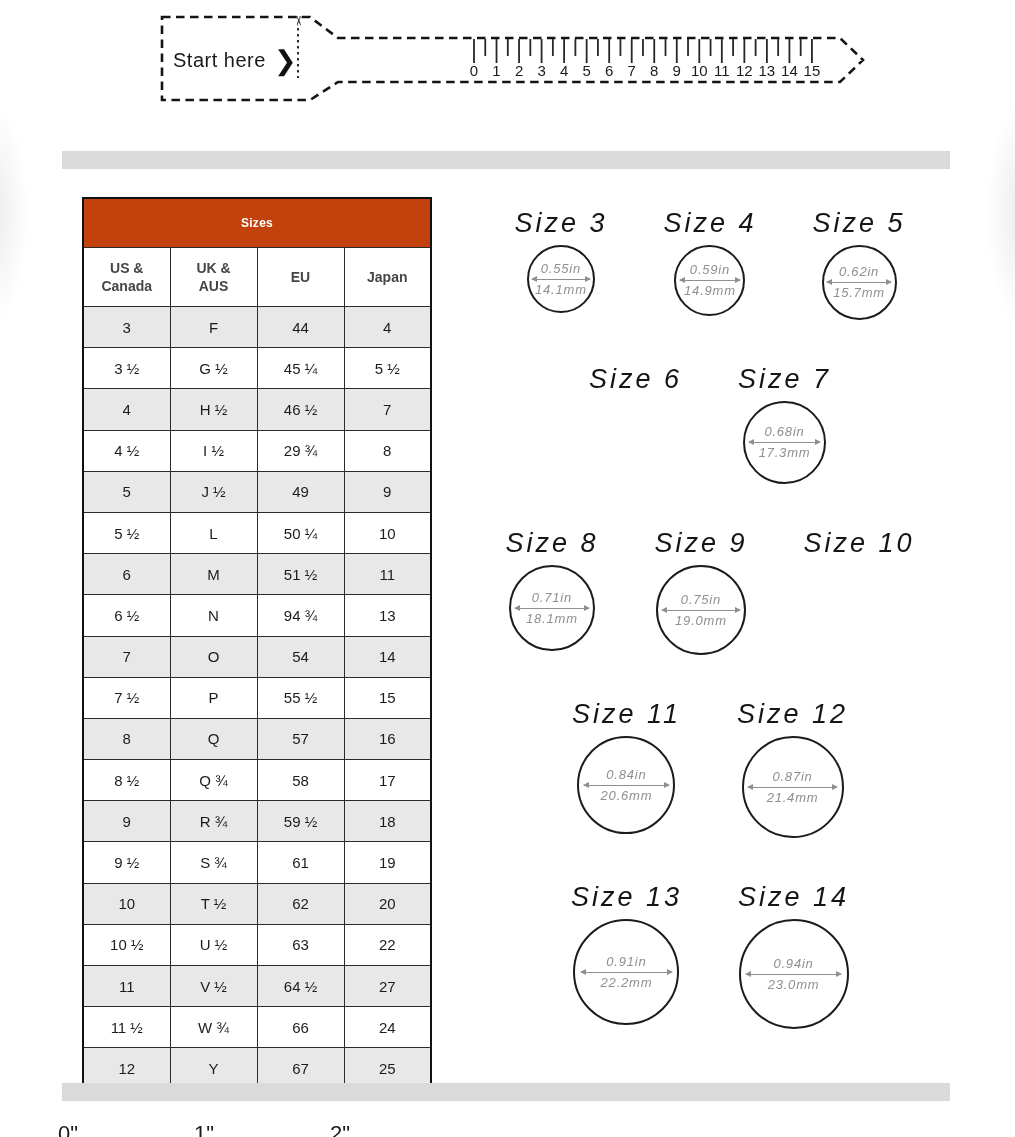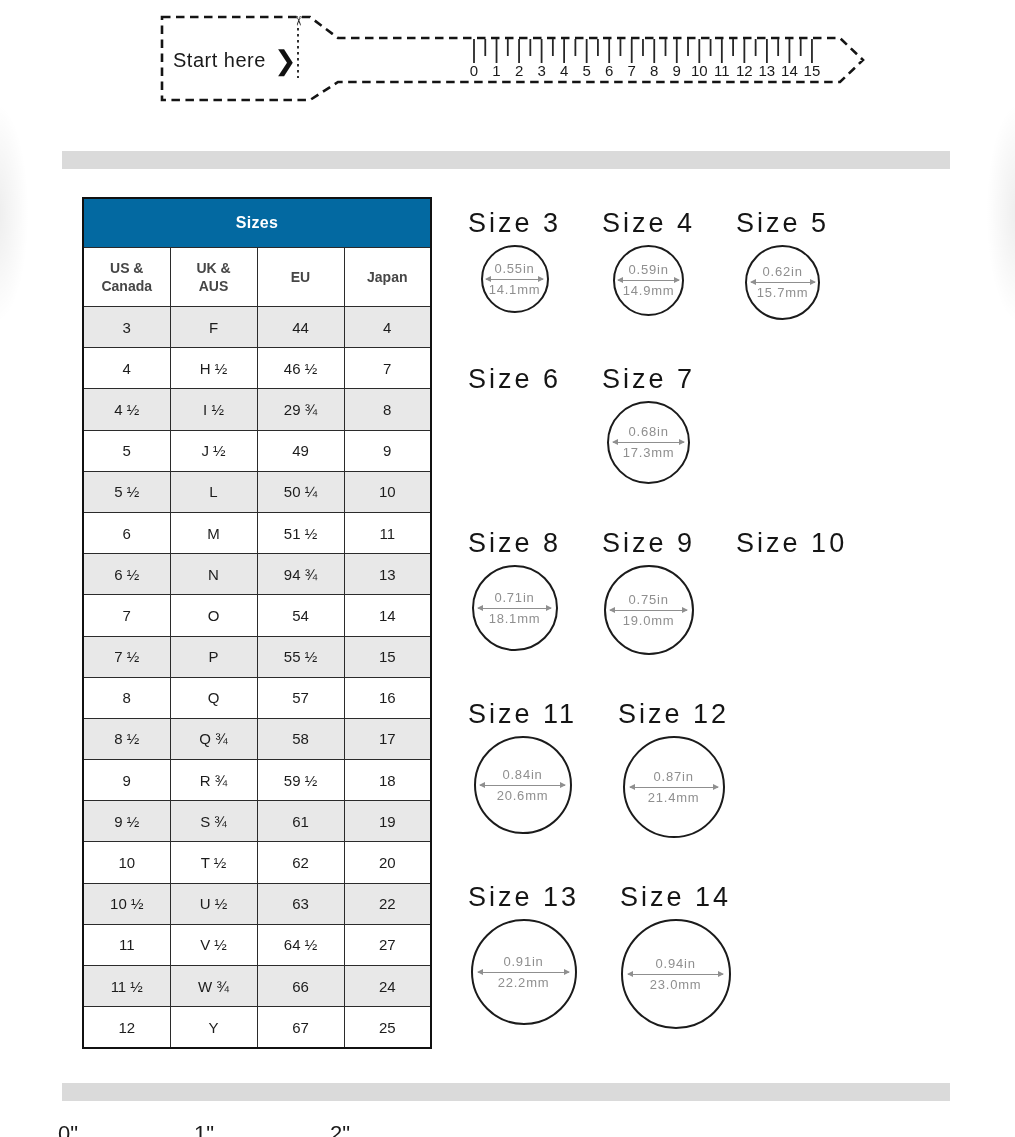--- a/index.html
+++ b/index.html
@@ -29,28 +29,28 @@
   .bar-top{top:151px;}
   .bar-bottom{top:1083px;}
 
   
   .sizes-table{
     position:absolute;left:82px;top:197px;width:350px;
     border-collapse:collapse;table-layout:fixed;
     border:2px solid #111;
   }
   .sizes-table th,.sizes-table td{border:1px solid #2b2b2b;text-align:center;vertical-align:middle;padding:0;}
-  .sizes-table th.title-cell{background:#0369a1;color:#fff;font-size:16px;font-weight:bold;height:48px;letter-spacing:0.3px;}
+  .sizes-table th.title-cell{background:#c2410c;color:#fff;font-size:12px;font-weight:bold;height:48px;letter-spacing:0.3px;}
   .sizes-table thead tr.cols th{background:#fff;color:#464646;font-size:14px;font-weight:bold;height:58px;white-space:pre-line;line-height:1.3;}
   .sizes-table tbody td{font-size:15px;color:#1c1c1c;height:40.2px;background:#fff;}
   .sizes-table tbody tr:nth-child(odd) td{background:#e8e8e8;}
 
   
   .rings{position:absolute;left:468px;top:208px;width:484px;}
-  .ring-row{display:flex;align-items:flex-start;gap:41px;}
+  .ring-row{display:flex;justify-content:center;align-items:flex-start;gap:56px;font-style:italic;}
   .ring-row + .ring-row{margin-top:44px;}
   .ring{display:flex;flex-direction:column;align-items:center;}
   .ring-label{font-size:27px;letter-spacing:3px;color:#151515;margin-bottom:6px;white-space:nowrap;}
   .circle{
     border:2.5px solid #1b1b1b;border-radius:50%;box-sizing:border-box;
     display:flex;flex-direction:column;justify-content:center;align-items:center;
   }
   .din,.dmm{color:#8f8f8f;font-size:13px;letter-spacing:0.8px;white-space:nowrap;line-height:1.2;}
   .dim-arrow{position:relative;height:0;border-top:1.4px solid #8f8f8f;width:90%;margin:2px 0;}
   .dim-arrow::before{content:"";position:absolute;left:-1px;top:-4px;
@@ -146,20 +146,26 @@
         </tr>
     </thead>
     <tbody>
         <tr>
           <td>3</td>
           <td>F</td>
           <td>44</td>
           <td>4</td>
         </tr>
         <tr>
+          <td>3 ½</td>
+          <td>G ½</td>
+          <td>45 ¼</td>
+          <td>5 ½</td>
+        </tr>
+        <tr>
           <td>4</td>
           <td>H ½</td>
           <td>46 ½</td>
           <td>7</td>
         </tr>
         <tr>
           <td>4 ½</td>
           <td>I ½</td>
           <td>29 ¾</td>
           <td>8</td>

